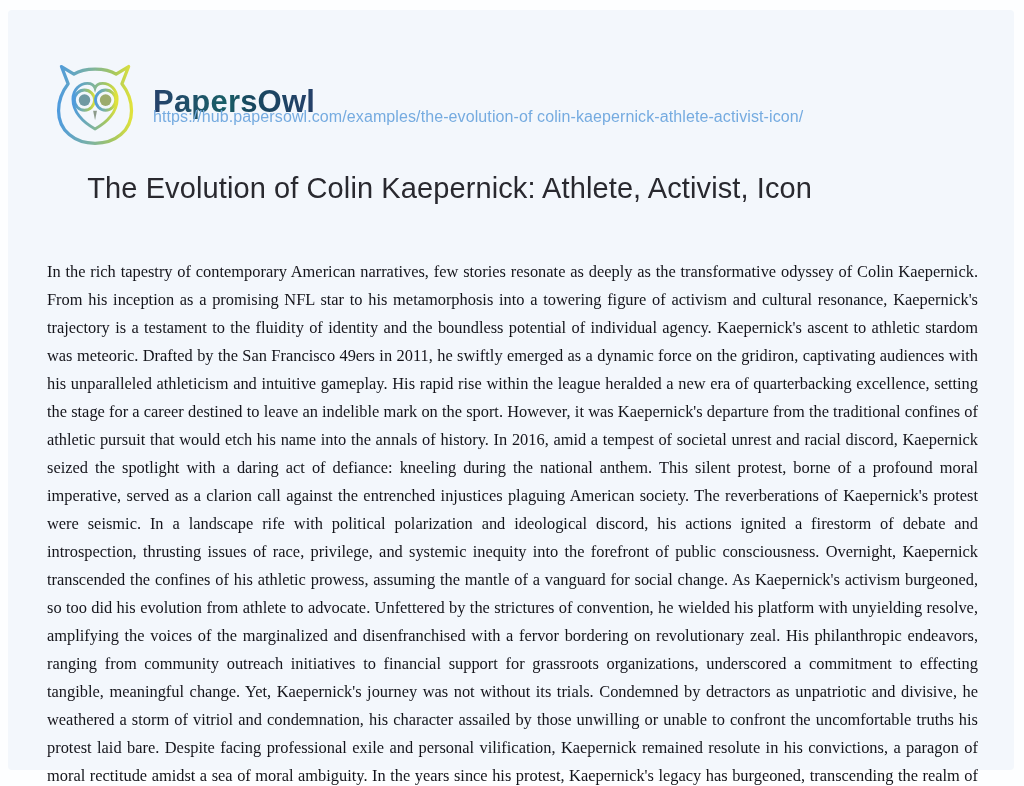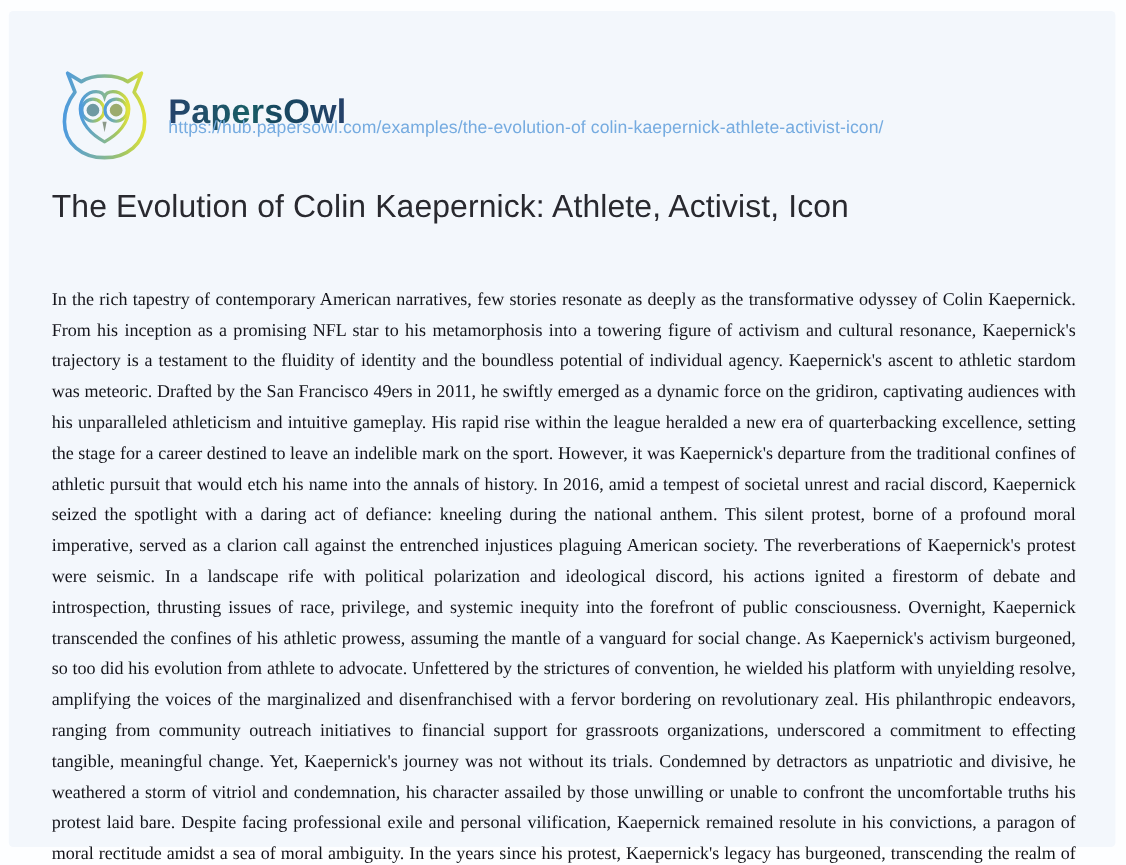--- a/index.html
+++ b/index.html
@@ -102,18 +102,18 @@
           <circle cx="38" cy="47" r="6" fill="#6f99a2"></circle>
           <circle cx="60" cy="47" r="6" fill="#9cab6d"></circle>
           <path d="M47 58 L51 58 L49 68 Z" fill="#8c9a8a"></path>
         </svg>
       </span>
     </div>
 
     <div class="brand-name">PapersOwl</div>
     <div class="brand-url">https://hub.papersowl.com/examples/the-evolution-of colin-kaepernick-athlete-activist-icon/</div>
 
-    <h1 class="article-title" style="margin:0;">The Evolution of Colin Kaepernick: Athlete, Activist, Icon</h1>
+    <h1 class="article-title" style="margin:0;text-align:right;">The Evolution of Colin Kaepernick: Athlete, Activist, Icon</h1>
 
     <div class="article-body">In the rich tapestry of contemporary American narratives, few stories resonate as deeply as the transformative odyssey of Colin Kaepernick. From his inception as a promising NFL star to his metamorphosis into a towering figure of activism and cultural resonance, Kaepernick's trajectory is a testament to the fluidity of identity and the boundless potential of individual agency. Kaepernick's ascent to athletic stardom was meteoric. Drafted by the San Francisco 49ers in 2011, he swiftly emerged as a dynamic force on the gridiron, captivating audiences with his unparalleled athleticism and intuitive gameplay. His rapid rise within the league heralded a new era of quarterbacking excellence, setting the stage for a career destined to leave an indelible mark on the sport. However, it was Kaepernick's departure from the traditional confines of athletic pursuit that would etch his name into the annals of history. In 2016, amid a tempest of societal unrest and racial discord, Kaepernick seized the spotlight with a daring act of defiance: kneeling during the national anthem. This silent protest, borne of a profound moral imperative, served as a clarion call against the entrenched injustices plaguing American society. The reverberations of Kaepernick's protest were seismic. In a landscape rife with political polarization and ideological discord, his actions ignited a firestorm of debate and introspection, thrusting issues of race, privilege, and systemic inequity into the forefront of public consciousness. Overnight, Kaepernick transcended the confines of his athletic prowess, assuming the mantle of a vanguard for social change. As Kaepernick's activism burgeoned, so too did his evolution from athlete to advocate. Unfettered by the strictures of convention, he wielded his platform with unyielding resolve, amplifying the voices of the marginalized and disenfranchised with a fervor bordering on revolutionary zeal. His philanthropic endeavors, ranging from community outreach initiatives to financial support for grassroots organizations, underscored a commitment to effecting tangible, meaningful change. Yet, Kaepernick's journey was not without its trials. Condemned by detractors as unpatriotic and divisive, he weathered a storm of vitriol and condemnation, his character assailed by those unwilling or unable to confront the uncomfortable truths his protest laid bare. Despite facing professional exile and personal vilification, Kaepernick remained resolute in his convictions, a paragon of moral rectitude amidst a sea of moral ambiguity. In the years since his protest, Kaepernick's legacy has burgeoned, transcending the realm of sports to permeate the very fabric of American culture. His image, emblazoned upon murals and emulated in acts of solidarity, serves as a potent symbol of resistance and resilience, a beacon of hope for a generation grappling with the enduring specter of racial injustice. As the sands of time continue to shift and the contours of history are shaped by the deeds of the present, one truth remains immutable: Colin Kaepernick's evolution from athlete to activist to icon stands as a testament to the transformative power of individual courage and collective action. In a world beset by division and discord, his journey serves as a reminder that, in the pursuit of justice and equity, no act of defiance is too small, no voice too faint to effect meaningful</div>
 
   </div>
 </div>
 
 </body></html>

